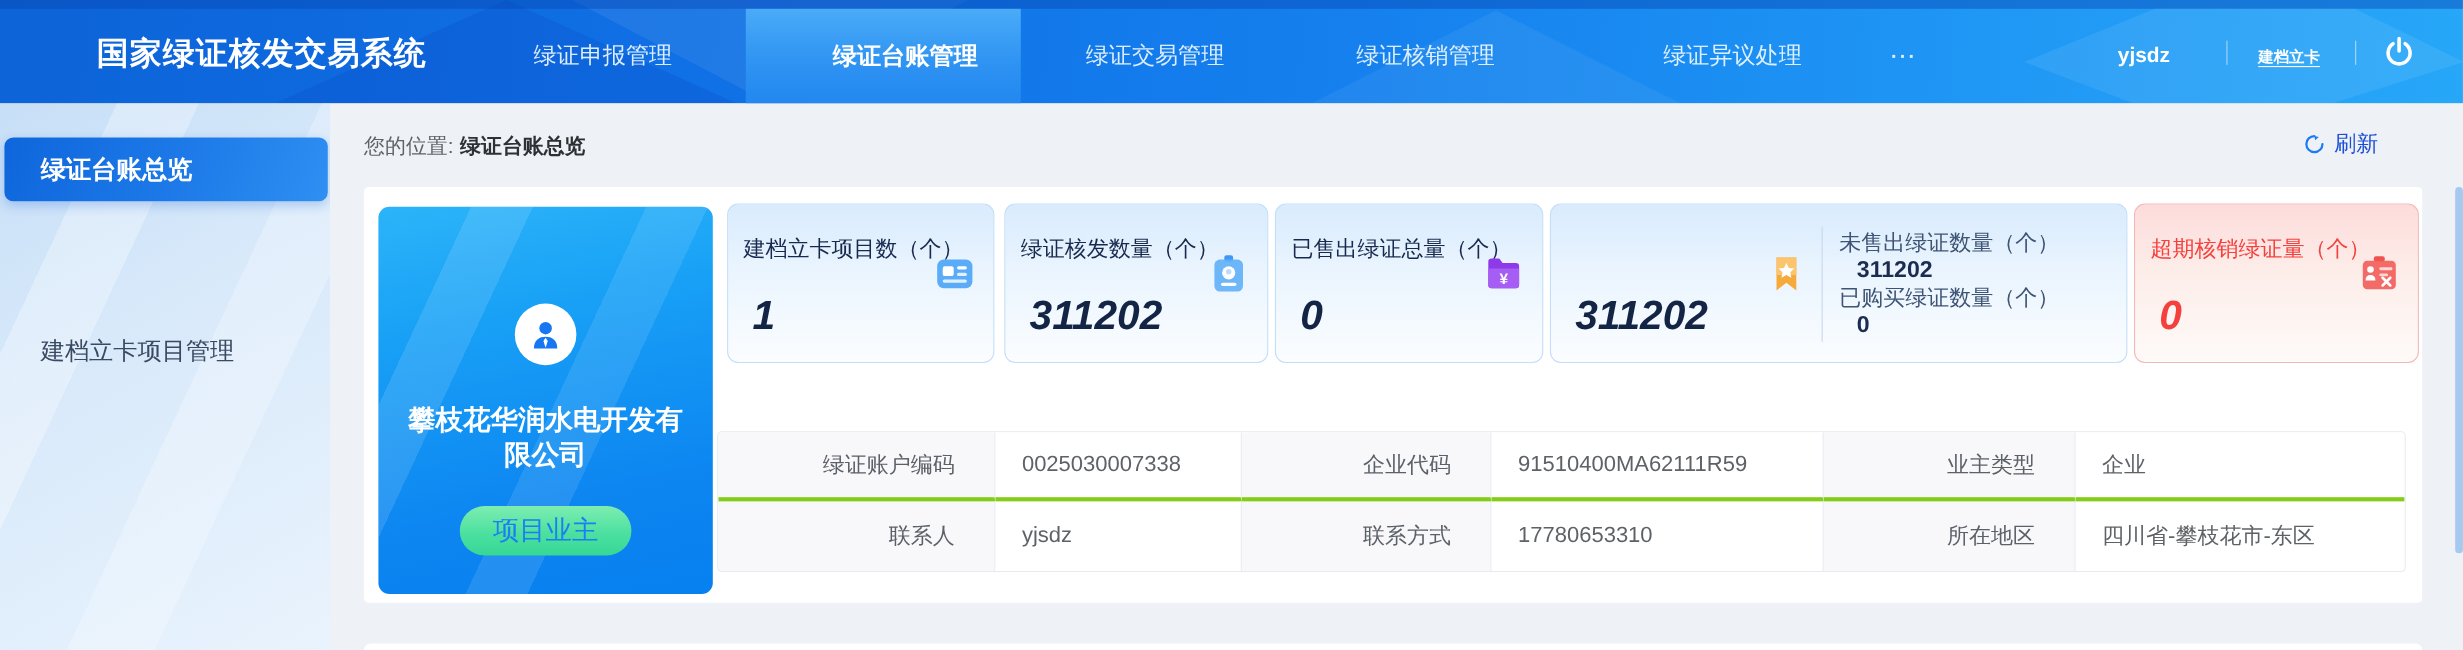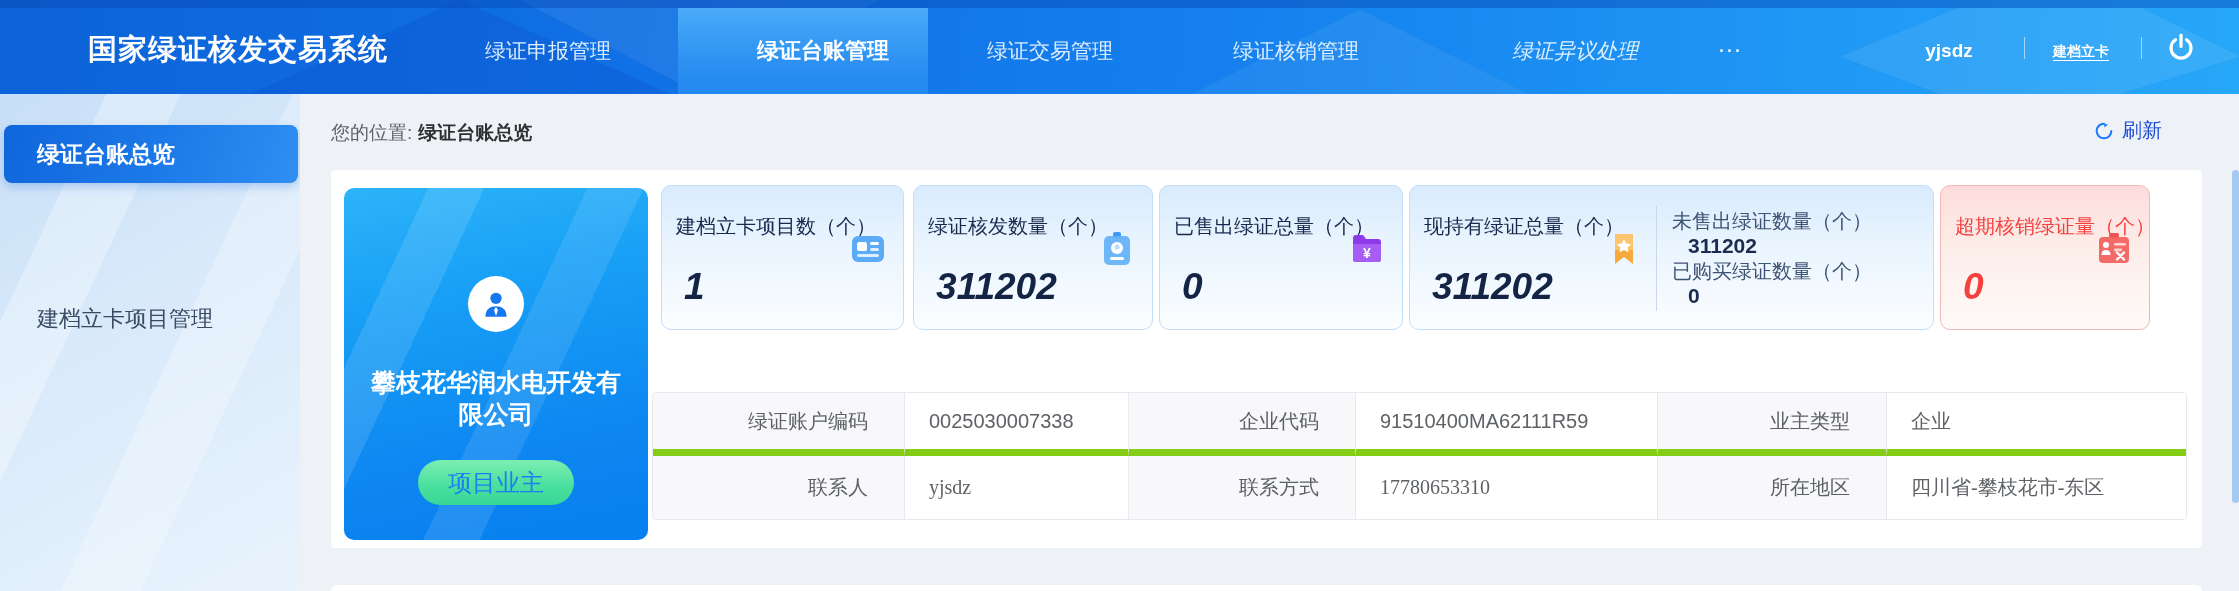--- a/index.html
+++ b/index.html
@@ -65,46 +65,46 @@
   .stat-card.red .stat-label, .stat-card.red .stat-value { color:#f5413e; }
   .stat-icon { position:absolute; right:16px; top:44px; }
   .c4-divider { position:absolute; left:246px; top:20px; width:1px; height:105px; background:#c9d8ec; }
   .c4-extra { position:absolute; left:262px; top:22px; }
   .c4-extra .xl { font-size:20px; color:#3e5474; line-height:26px; }
   .c4-extra .xv { font-size:21px; font-weight:bold; color:#1b2c50; line-height:24px; padding-left:16px; }
 
   
   .info-table { position:absolute; left:321px; top:222px; width:1535px; border:1px solid #e7e9ee; border-radius:4px;
     display:grid; grid-template-columns:252px 224px 227px 302px 229px 299px; grid-auto-rows:63px; overflow:hidden; }
-  .cell { border-right:1px solid #e7e9ee; border-bottom:7px solid #84cc16; display:flex; align-items:center; font-size:20px; }
+  .cell { border-right:1px solid #e7e9ee; border-bottom:4px solid #84cc16; display:flex; align-items:center; font-size:20px; }
   .cell.lab { background:#f8f8fa; color:#5c6168; justify-content:flex-end; padding-right:36px; }
   .cell.val { background:#ffffff; color:#5e6266; padding-left:24px; }
   .cell.last-col { border-right:none; }
-  .cell.last-row { border-bottom:none;font-family:Liberation Serif, serif; }
+  .cell.last-row { border-bottom:none; }
 
   
   .scroll-thumb { position:absolute; left:2232px; top:170px; width:7px; height:333px; border-radius:4px; background:#a5c9ef; cursor:grab; }
 </style>
 </head>
 <body>
 
 <div class="navbar">
   <div class="deco deco1"></div>
   <div class="deco deco2"></div>
   <div class="deco deco3"></div>
   <div class="deco deco4"></div>
   <div class="nav-strip"></div>
 
   <div class="brand">国家绿证核发交易系统</div>
 
   <div class="nav-item" style="left:458px;width:180px;">绿证申报管理</div>
   <div class="nav-item active-box" style="left:678px;width:250px;padding-left:40px;">绿证台账管理</div>
   <div class="nav-item" style="left:960px;width:180px;">绿证交易管理</div>
   <div class="nav-item" style="left:1206px;width:180px;">绿证核销管理</div>
-  <div class="nav-item" style="left:1485px;width:180px;font-style:italic;">绿证异议处理</div>
+  <div class="nav-item" style="left:1485px;width:180px;">绿证异议处理</div>
   <div class="nav-item nav-dots" style="left:1691px;width:80px;">···</div>
   <div class="nav-item nav-user" style="left:1899px;width:100px;">yjsdz</div>
   <div class="nav-divider" style="left:2024px;"></div>
   <div class="nav-item nav-link" style="left:2033px;width:96px;">建档立卡</div>
   <div class="nav-divider" style="left:2141px;"></div>
   <div class="power-btn" style="left:2166px;">
     <svg width="30" height="30" viewBox="0 0 24 24">
       <path d="M7.6 6.2 A8 8 0 1 0 16.4 6.2" fill="none" stroke="#ffffff" stroke-width="2.6" stroke-linecap="round"></path>
       <line x1="12" y1="2.5" x2="12" y2="11.5" stroke="#ffffff" stroke-width="2.6" stroke-linecap="round"></line>
     </svg>
@@ -173,37 +173,36 @@
       <div class="stat-label">已售出绿证总量（个）</div>
       <div class="stat-value">0</div>
       <svg class="stat-icon" width="38" height="38" viewBox="0 0 38 38">
         <path d="M5 8 Q5 5 8 5 L15 5 L18 9 L30 9 Q33 9 33 12 L33 29 Q33 32 30 32 L8 32 Q5 32 5 29 Z" fill="#8e3ae8"></path>
         <path d="M5 14 L33 14 L33 29 Q33 32 30 32 L8 32 Q5 32 5 29 Z" fill="#a55df3"></path>
         <text x="19" y="28" font-size="14" font-weight="bold" fill="#ffffff" text-anchor="middle">¥</text>
       </svg>
     </div>
 
     <div class="stat-card" style="left:1078px;width:525px;">
-      <div class="stat-label">现持有绿证总量（个）</div>
       <div class="stat-value">311202</div>
       <svg class="stat-icon" style="right:290px;" width="38" height="38" viewBox="0 0 38 38">
         <path d="M10 4 L28 4 L28 34 L19 27 L10 34 Z" fill="#f6aa3c"></path>
         <path d="M10 4 L28 4 L28 20 L10 20 Z" fill="#fbc46f"></path>
         <path d="M19 9 L21.2 13.6 L26.2 14.2 L22.5 17.6 L23.5 22.5 L19 20 L14.5 22.5 L15.5 17.6 L11.8 14.2 L16.8 13.6 Z" fill="#ffffff"></path>
       </svg>
       <div class="c4-divider"></div>
       <div class="c4-extra">
         <div class="xl">未售出绿证数量（个）</div>
         <div class="xv">311202</div>
         <div class="xl">已购买绿证数量（个）</div>
         <div class="xv">0</div>
       </div>
     </div>
 
-    <div class="stat-card red" style="left:1609px;width:210px;">
+    <div class="stat-card red" style="left:1609px;width:259px;">
       <div class="stat-label">超期核销绿证量（个）</div>
       <div class="stat-value">0</div>
       <svg class="stat-icon" width="38" height="38" viewBox="0 0 38 38">
         <rect x="14" y="3" width="10" height="5" rx="2" fill="#ef5350"></rect>
         <rect x="4" y="7" width="30" height="26" rx="4" fill="#f26360" opacity="0.95"></rect>
         <circle cx="11" cy="15" r="3" fill="#ffffff"></circle>
         <path d="M6.5 25 Q6.5 20 11 20 Q15.5 20 15.5 25 Z" fill="#ffffff"></path>
         <rect x="19" y="13" width="12" height="2.6" rx="1.3" fill="#ffd7d6"></rect>
         <rect x="19" y="18.6" width="8" height="2.6" rx="1.3" fill="#ffd7d6"></rect>
         <path d="M22 22.5 L29 29.5 M29 22.5 L22 29.5" stroke="#ffffff" stroke-width="2.4" stroke-linecap="round"></path>

